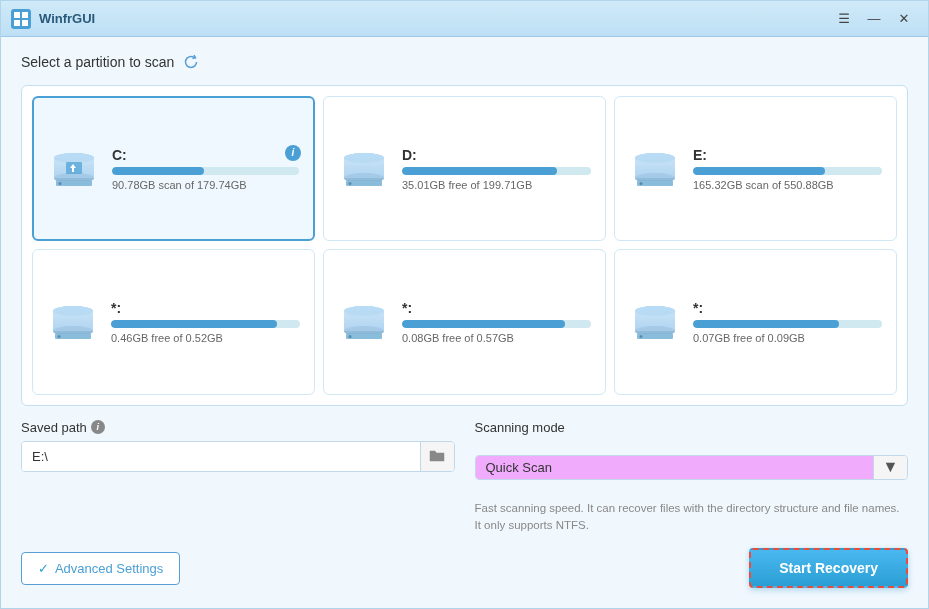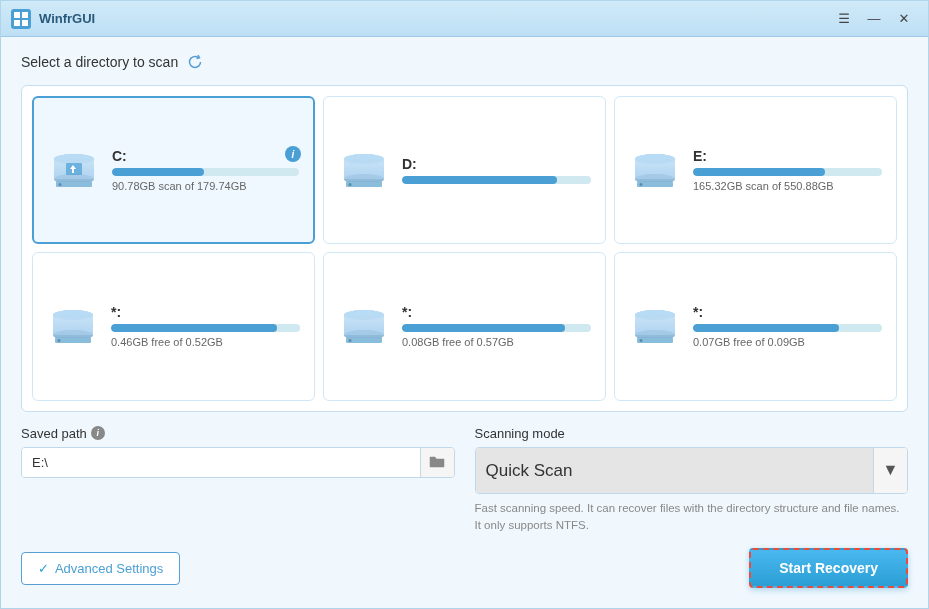--- a/index.html
+++ b/index.html
@@ -163,21 +163,21 @@
     .saved-path-section {
       flex: 1;
       display: flex;
       flex-direction: column;
       gap: 6px;
     }
     .scanning-mode-section {
       flex: 1;
       display: flex;
       flex-direction: column;
-      gap: 6px;
+      gap: 20px;
     }
     .field-label {
       font-size: 13px;
       color: #333;
       display: flex;
       align-items: center;
       gap: 4px;
     }
     .help-icon {
       width: 14px;
@@ -224,24 +224,24 @@
       display: flex;
       border: 1px solid #c0d8ea;
       border-radius: 4px;
       overflow: hidden;
       background: white;
     }
     .scan-select {
       flex: 1;
       border: none;
       outline: none;
-      padding: 13px 10px;
-      font-size: 17px;
+      padding: 4px 10px;
+      font-size: 13px;
       color: #333;
-      background: #e5e5e5;
+      background: #f0abfc;
       appearance: none;
     }
     .select-arrow {
       width: 34px;
       border: none;
       border-left: 1px solid #c0d8ea;
       background: #f5f5f5;
       display: flex;
       align-items: center;
       justify-content: center;
@@ -305,21 +305,21 @@
     <div class="titlebar-controls">
       <button class="titlebar-btn">☰</button>
       <button class="titlebar-btn">—</button>
       <button class="titlebar-btn close">✕</button>
     </div>
   </div>
 
   <div class="content">
 
     <div class="section-header">
-      <span>Select a directory to scan</span>
+      <span>Select a partition to scan</span>
       <span class="refresh-icon">
         <svg width="18" height="18" viewBox="0 0 18 18" fill="none">
           <path d="M14.5 9A5.5 5.5 0 1 1 9 3.5a5.48 5.48 0 0 1 3.5 1.26" stroke="#5a9fd4" stroke-width="1.5" fill="none"></path>
           <polyline points="12,2 13.5,4.8 10.5,5.5" fill="none" stroke="#5a9fd4" stroke-width="1.5"></polyline>
         </svg>
       </span>
     </div>
 
     <div class="partition-grid" id="partition-grid">
     <div class="partition-item selected">
@@ -371,20 +371,21 @@
     <line x1="8" y1="33" x2="44" y2="33" stroke="#80acd0" stroke-width="1"></line>
     <rect x="8" y="33" width="36" height="5" rx="1" fill="#8abcdc"></rect>
     <circle cx="12" cy="35.5" r="1.5" fill="#5a8cb0"></circle>
   </svg>
     <div class="partition-info">
 
       <div class="partition-label">D:</div>
       <div class="partition-bar-bg">
         <div class="partition-bar-fill" style="width:82%; background:#4a9fd4;"></div>
       </div>
+      <div class="partition-size">35.01GB free of 199.71GB</div>
     </div>
   </div>
         <div class="partition-item">
     <svg class="drive-icon" viewBox="0 0 52 42" fill="none" xmlns="http://www.w3.org/2000/svg">
     <ellipse cx="26" cy="10" rx="20" ry="5" fill="#b0d0f0"></ellipse>
     <rect x="6" y="10" width="40" height="20" rx="2" fill="#c8e4f8"></rect>
     <ellipse cx="26" cy="30" rx="20" ry="5" fill="#a0c8e8"></ellipse>
     <rect x="6" y="10" width="40" height="20" fill="url(#grad2)"></rect>
     <defs>
       <linearGradient id="grad2" x1="6" y1="10" x2="6" y2="30" gradientUnits="userSpaceOnUse">

